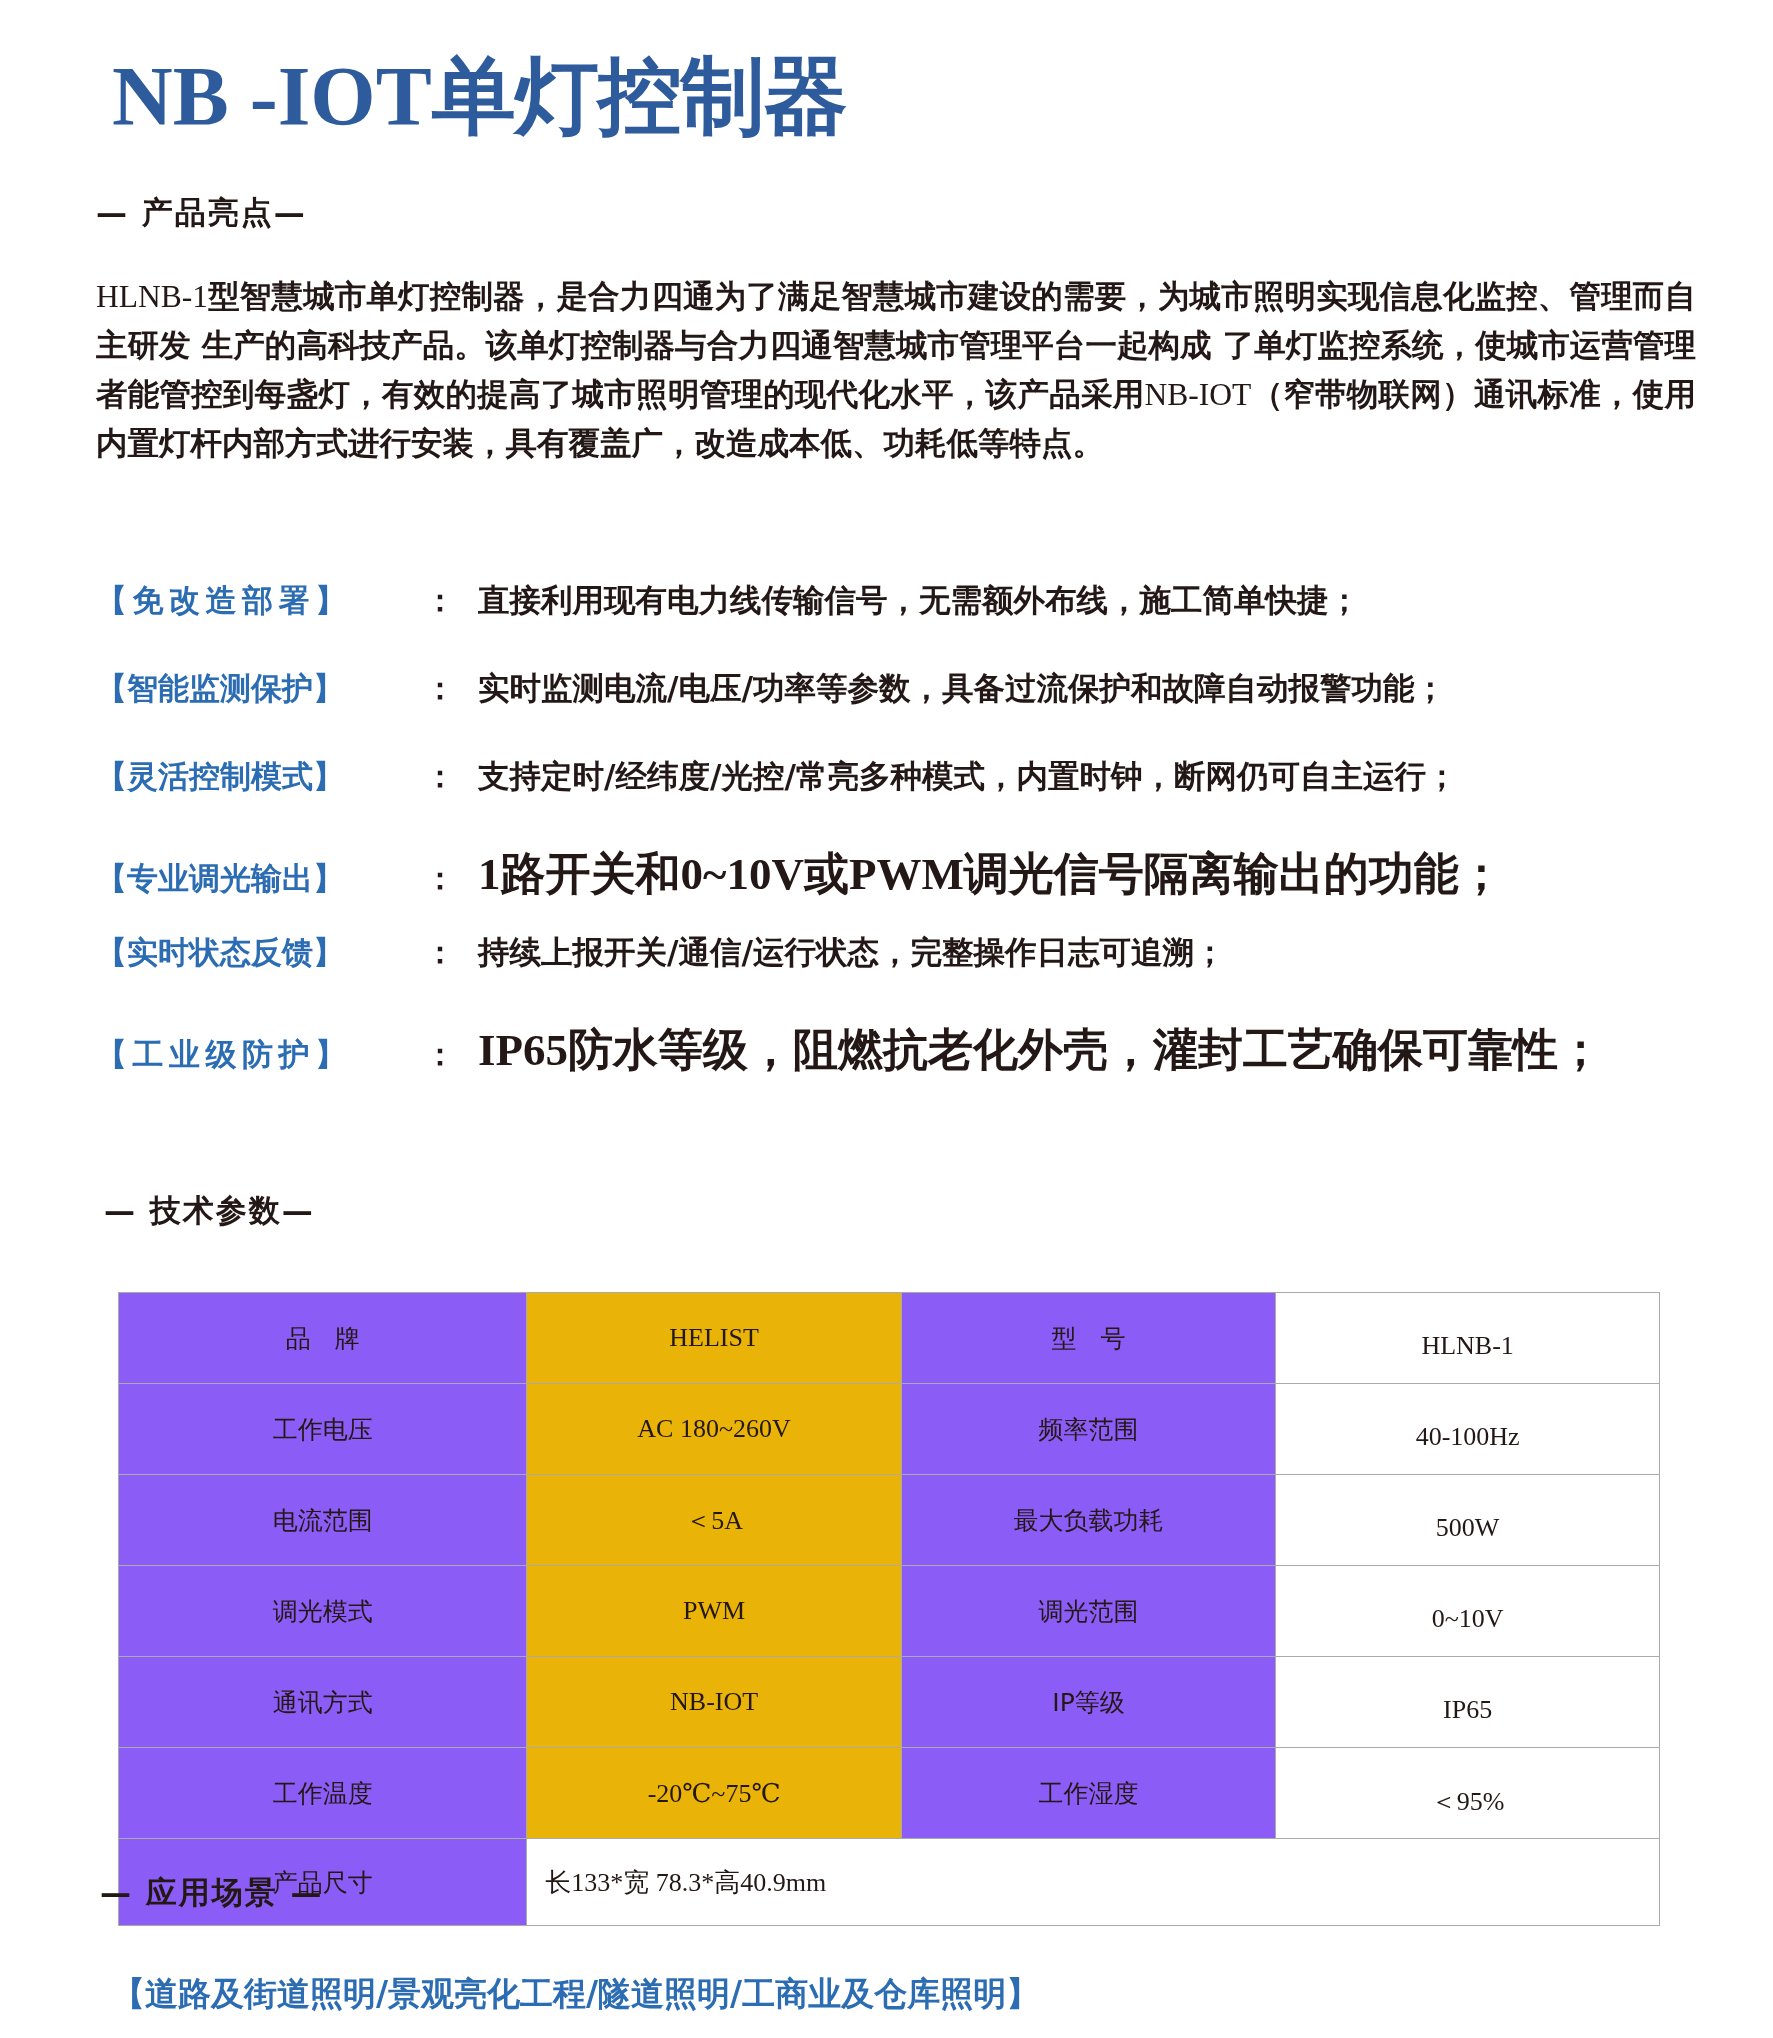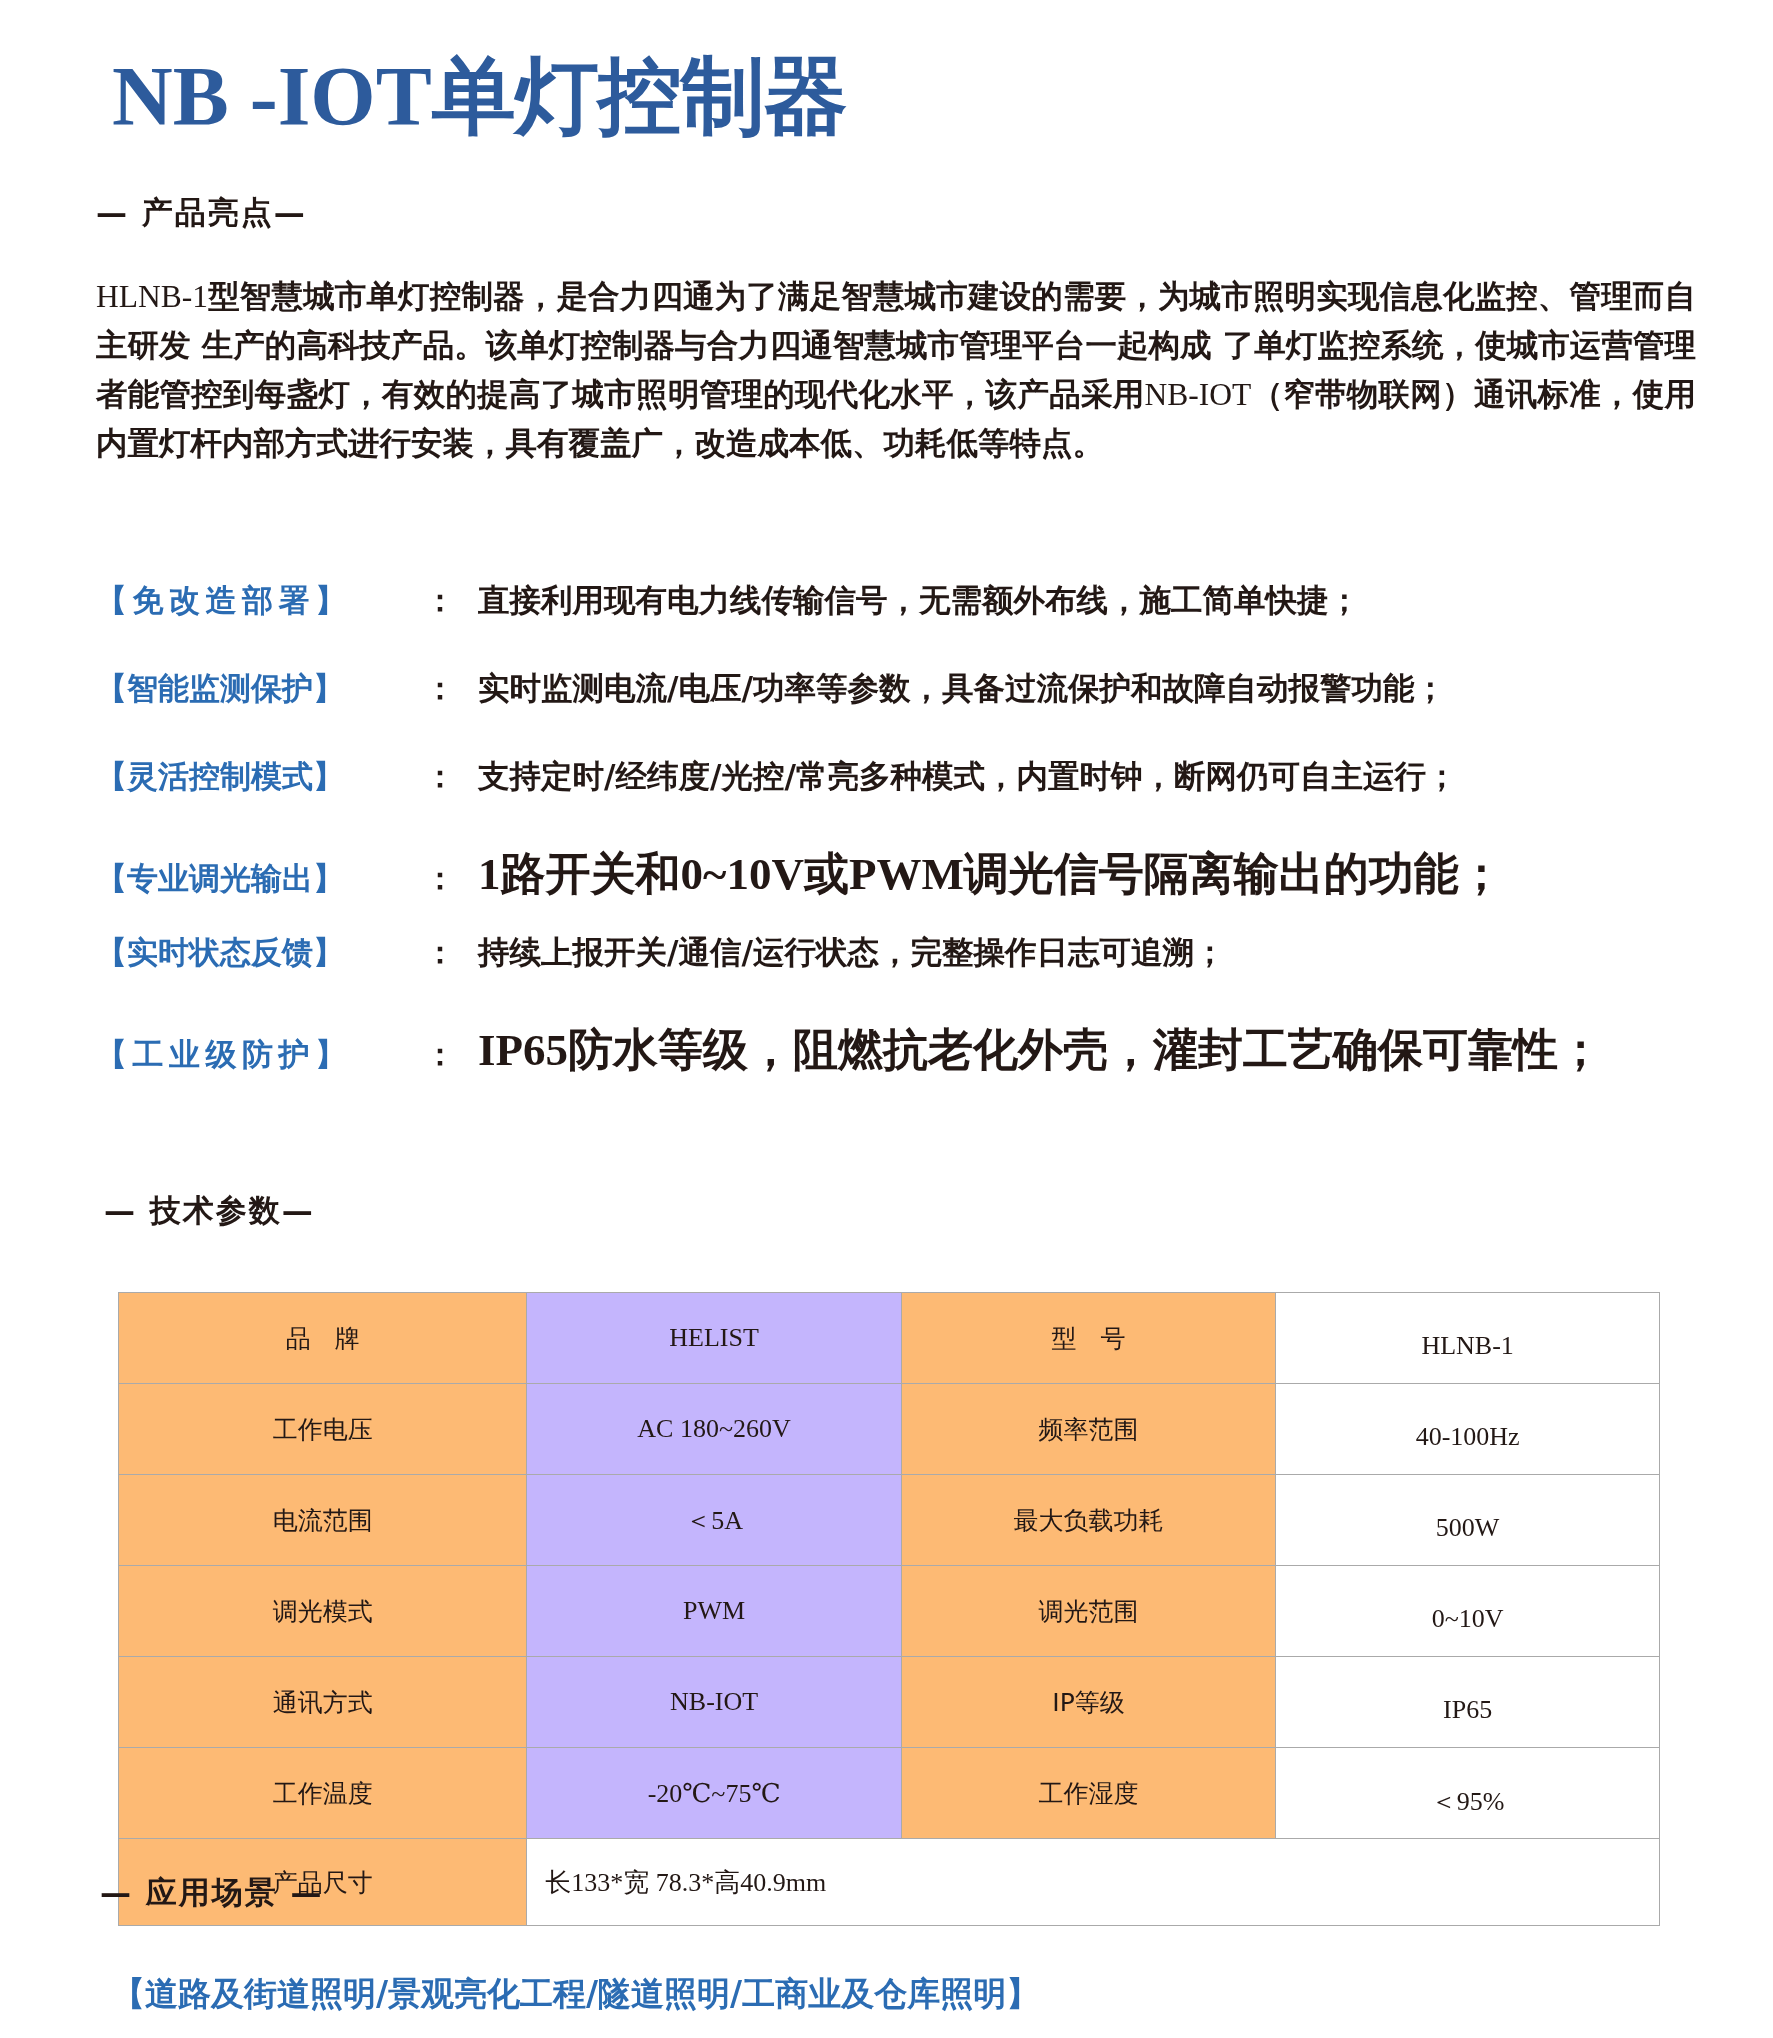--- a/index.html
+++ b/index.html
@@ -136,31 +136,31 @@
     border: 1px solid #aaaaaa;
     height: 74px;
     text-align: center;
     vertical-align: middle;
     font-family: "Liberation Serif", "DejaVu Serif", serif;
     font-size: 26px;
     color: #231815;
     padding: 0 6px;
   }
   table.spec td.k {
-    background: #fdba74;
+    background: #8b5cf6;
     font-family: "DejaVu Sans", "Liberation Sans", sans-serif;
     font-size: 25px;
     letter-spacing: 0px;
   }
   table.spec td.k.wide-sp {
     letter-spacing: 8px;
     text-indent: 8px;
   }
   table.spec td.v {
-    background: #c4b5fd;
+    background: #eab308;
   }
   table.spec td.v4 {
     background: #ffffff;
     padding-top: 16px;
   }
   table.spec td.dim {
     text-align: left;
     padding-left: 18px;
     background: #ffffff;
     height: 86px;

